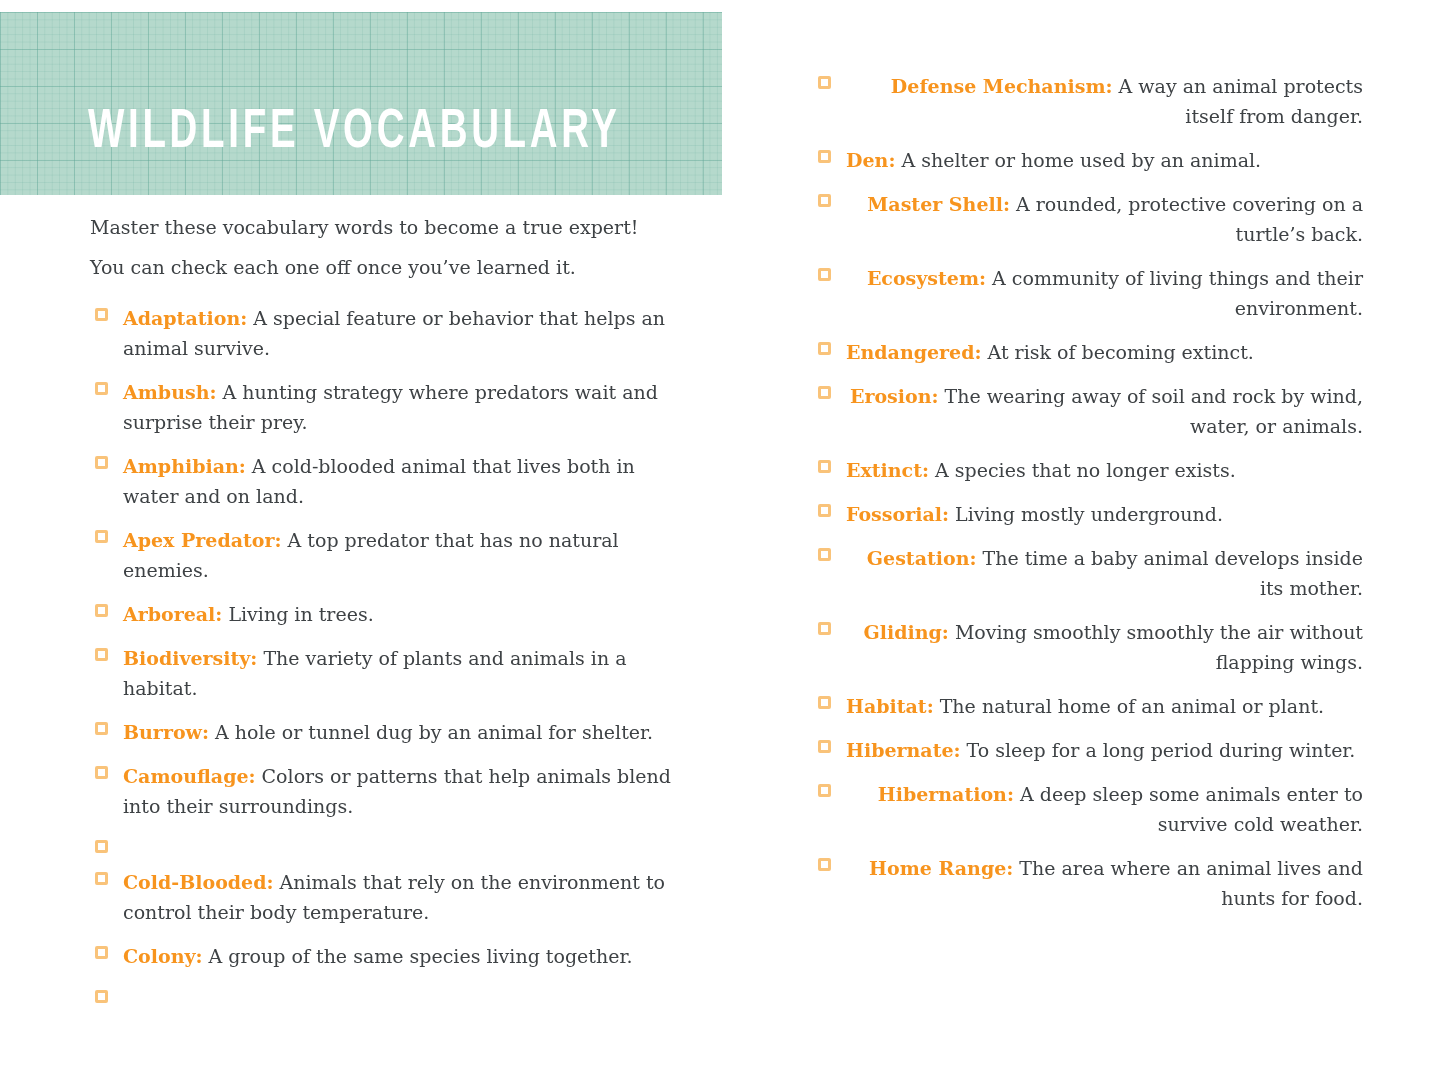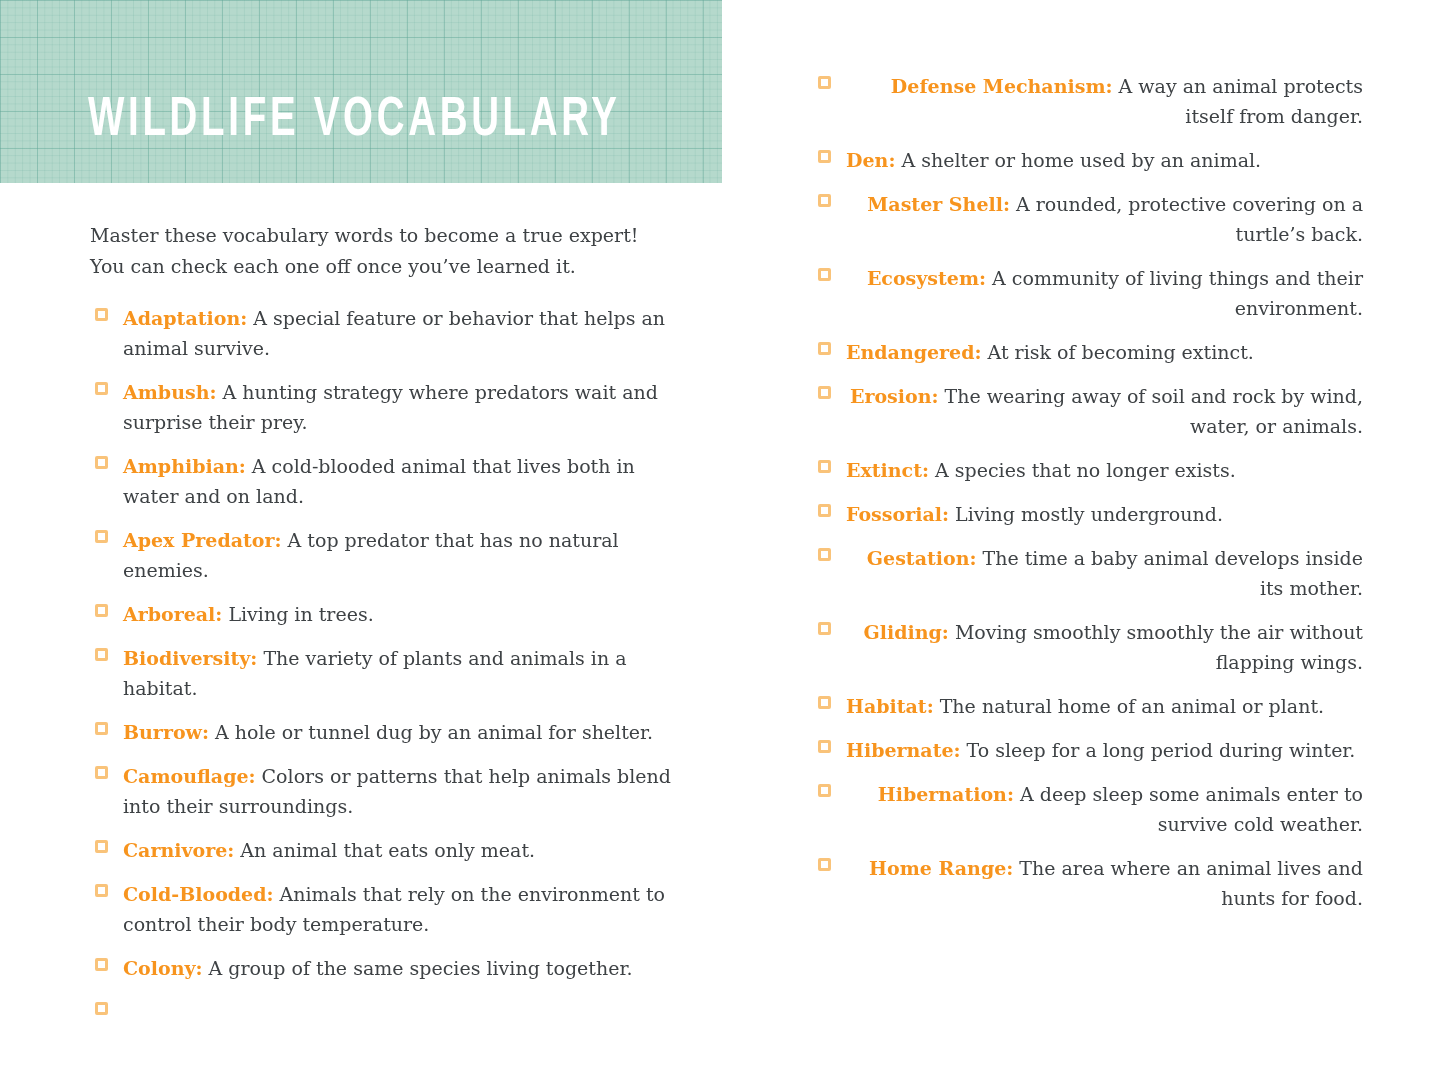--- a/index.html
+++ b/index.html
@@ -8,21 +8,21 @@
     position: relative;
     background: #ffffff;
     font-family: "DejaVu Serif", serif;
     color: #3e4245;
     overflow: hidden;
   }
 
   
   .banner {
     position: absolute;
-    left: 0; top: 0;
+    left: 0; top: 12px;
     width: 722px; height: 183px;
     background-color: #b5d9cc;
     background-image:
       linear-gradient(rgba(96,166,150,0.40) 1px, transparent 1px),
       linear-gradient(90deg, rgba(96,166,150,0.40) 1px, transparent 1px),
       linear-gradient(rgba(118,180,165,0.22) 1px, transparent 1px),
       linear-gradient(90deg, rgba(118,180,165,0.22) 1px, transparent 1px);
     background-size: 37px 37px, 37px 37px, 7.4px 7.4px, 7.4px 7.4px;
   }
   .banner-title {
@@ -36,24 +36,24 @@
     line-height: 1;
     color: #ffffff;
     white-space: nowrap;
     transform: scaleX(0.74) scaleY(1.06);
     transform-origin: left top;
   }
 
   
   .intro {
     position: absolute;
-    left: 90px; top: 220px;
+    left: 90px; top: 207px;
     width: 568px;
     font-size: 19px;
-    line-height: 31px;
+    line-height: 40px;
   }
 
   
   .checklist {
     position: absolute;
   }
   .checklist-left  { left: 95px;  top: 303px; width: 580px; }
   .checklist-right { left: 818px; top: 71px;  width: 545px; text-align: right; }
 
   .item {
@@ -119,21 +119,20 @@
     <div class="item">
       <span class="checkbox" role="checkbox" aria-checked="false"></span>
       <p class="item-text"><strong class="term">Burrow:</strong><span> A hole or tunnel dug by an animal for shelter.</span></p>
     </div>
     <div class="item">
       <span class="checkbox" role="checkbox" aria-checked="false"></span>
       <p class="item-text"><strong class="term">Camouflage:</strong><span> Colors or patterns that help animals blend into their surroundings.</span></p>
     </div>
     <div class="item">
       <span class="checkbox" role="checkbox" aria-checked="false"></span>
-      <p class="item-text"><strong class="term">Carnivore:</strong><span> An animal that eats only meat.</span></p>
     </div>
     <div class="item">
       <span class="checkbox" role="checkbox" aria-checked="false"></span>
       <p class="item-text"><strong class="term">Cold-Blooded:</strong><span> Animals that rely on the environment to control their body temperature.</span></p>
     </div>
     <div class="item">
       <span class="checkbox" role="checkbox" aria-checked="false"></span>
       <p class="item-text"><strong class="term">Colony:</strong><span> A group of the same species living together.</span></p>
     </div>
     <div class="item">

